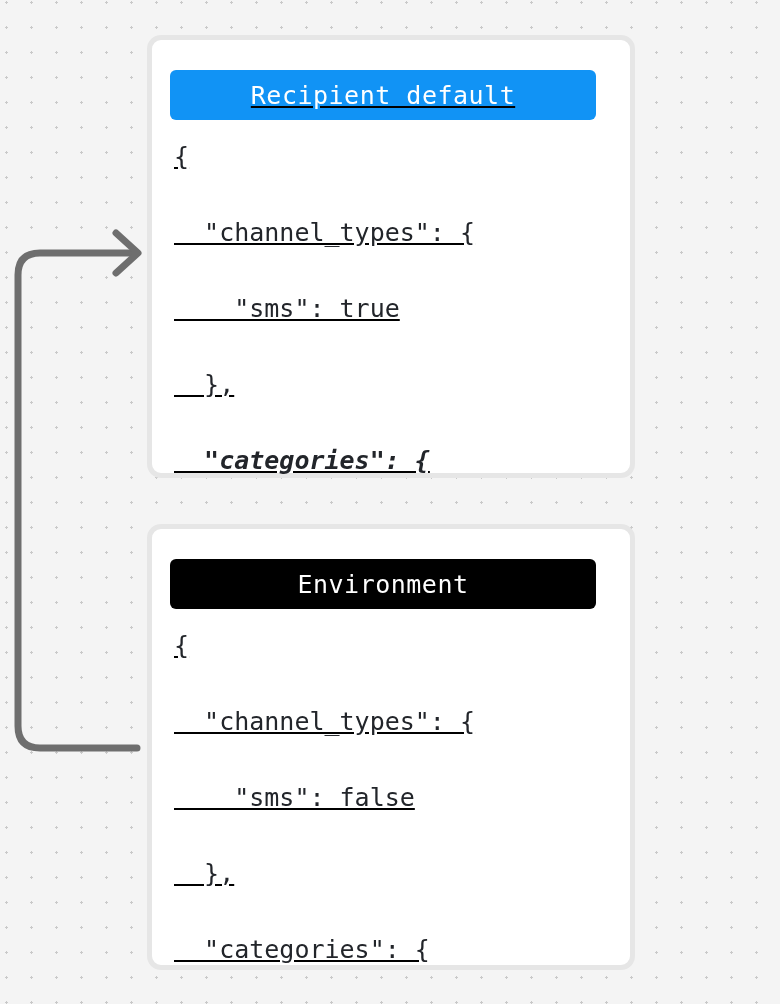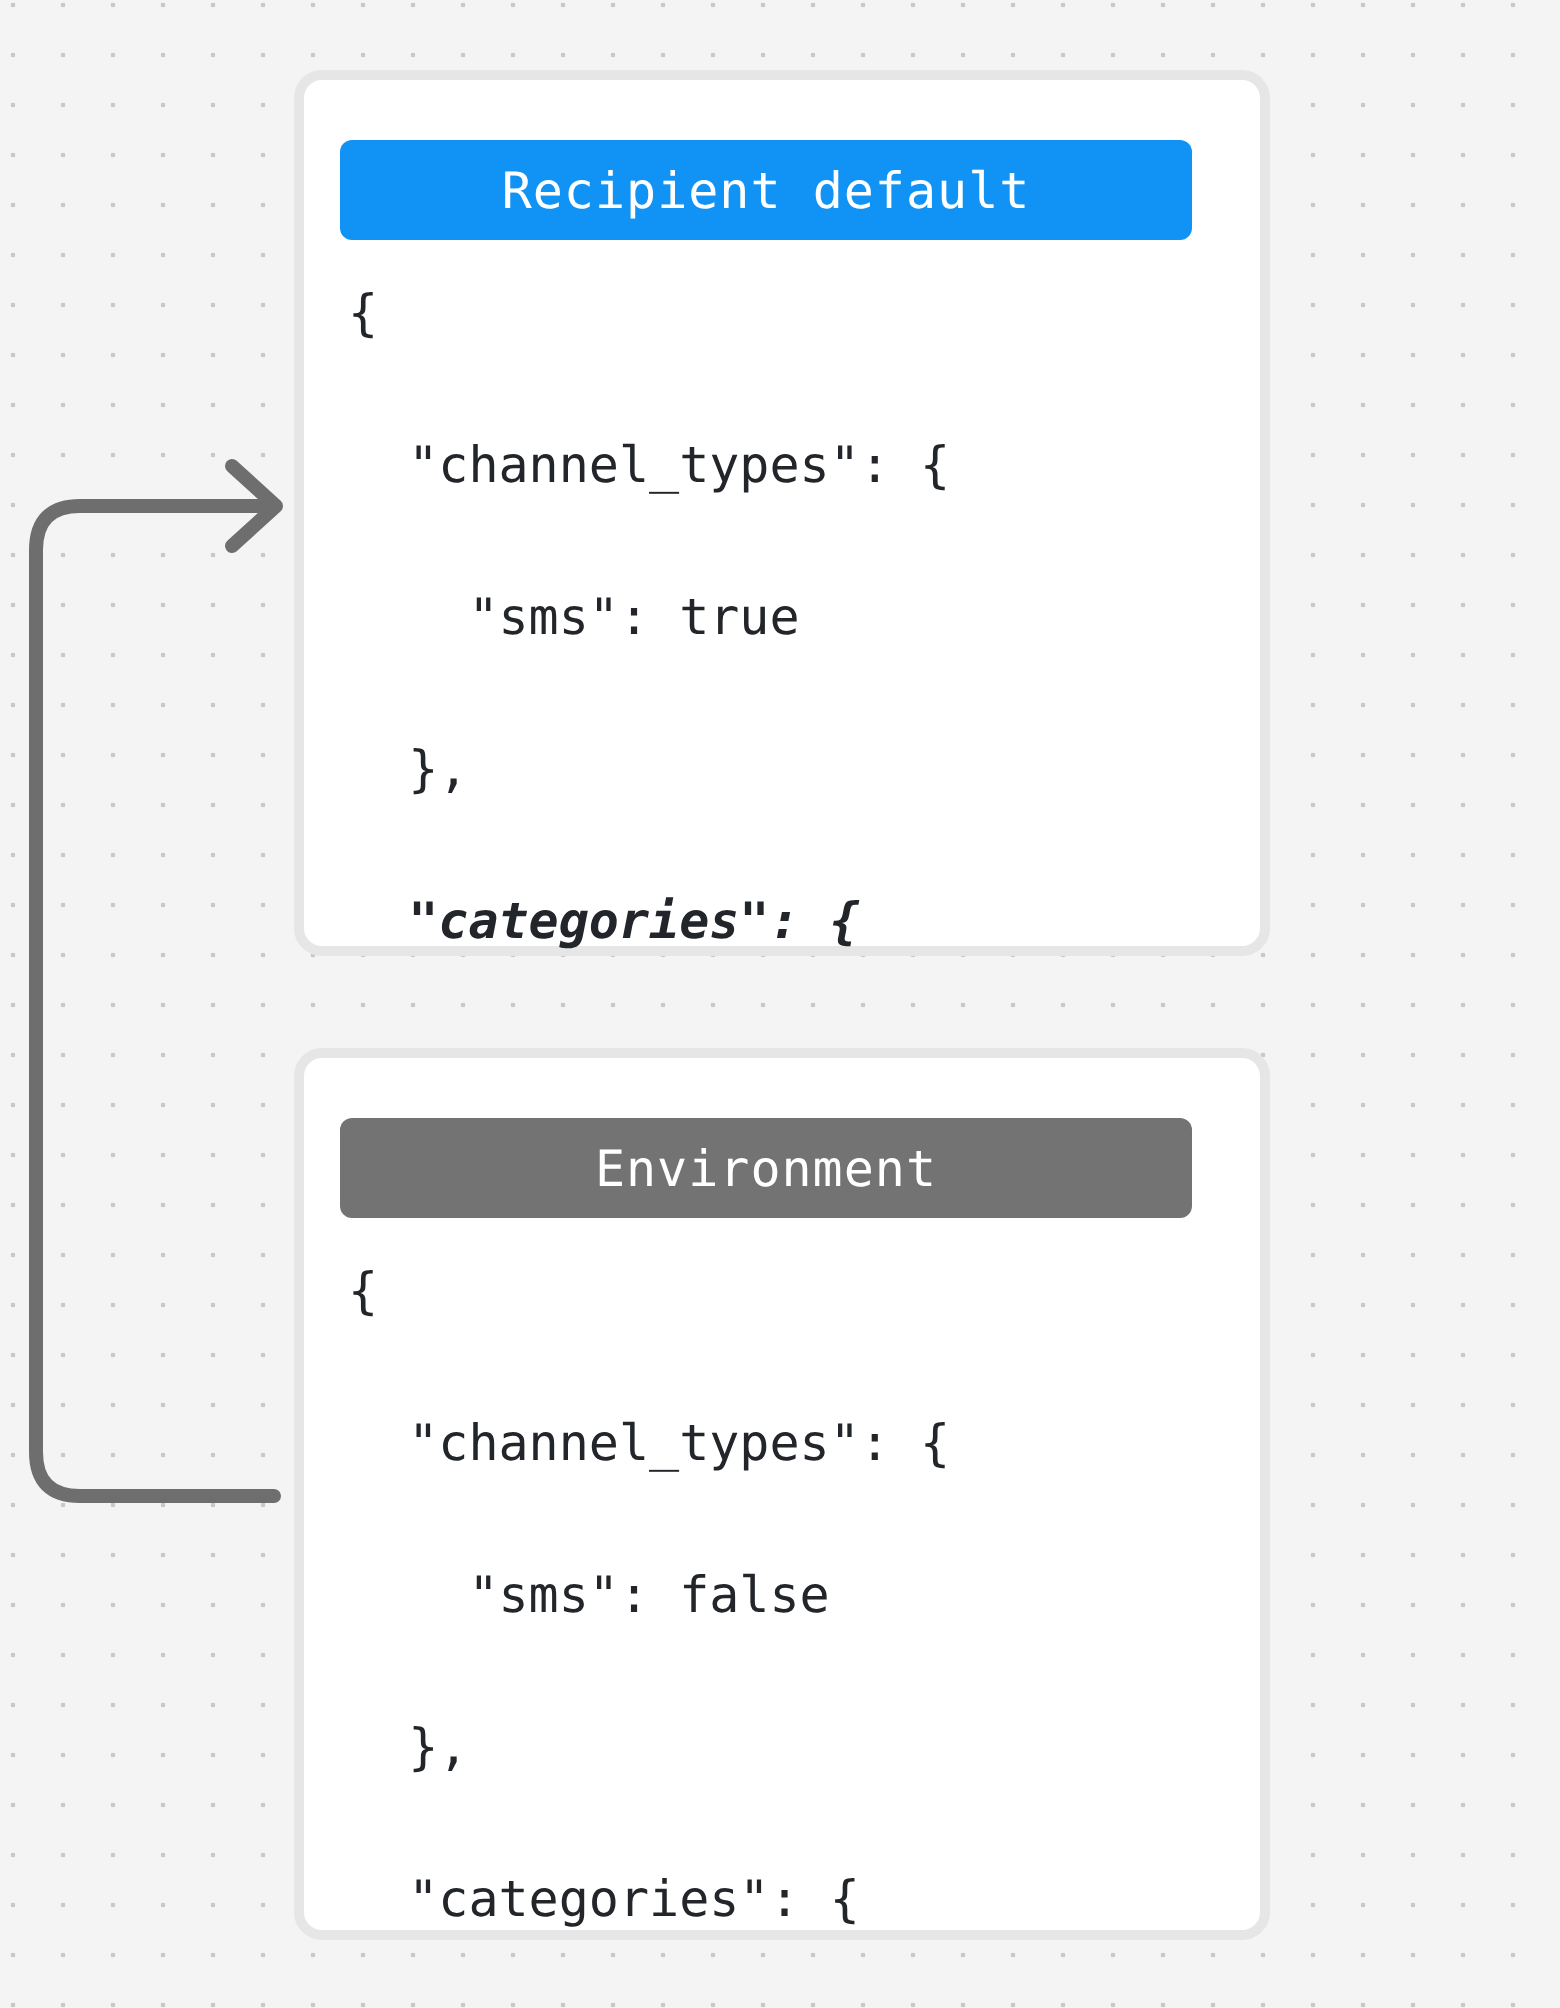--- a/index.html
+++ b/index.html
@@ -36,36 +36,37 @@
     box-sizing: border-box;
     background: #ffffff;
     border: 5px solid #e6e6e6;
     border-radius: 14px;
   }
   #card-recipient-default { top: 35px;  height: 443px; }
   #card-environment      { top: 524px; height: 446px; }
 
   .card-inner {
     padding: 30px 34px 0 18px;
+    text-decoration: underline;
   }
 
   .card-header {
     height: 50px;
     border-radius: 6px;
     display: flex;
     align-items: center;
     justify-content: center;
     color: #ffffff;
     font-family: "DejaVu Sans Mono", "Liberation Mono", monospace;
     font-size: 25px;
     letter-spacing: 0.5px;
     white-space: pre;
   }
   #header-recipient-default { background-color: #1193f5; }
-  #header-environment       { background-color: #737373; }
+  #header-environment       { background-color: #000000; }
 
   .card-body {
     margin: 0;
     padding: 18px 0 0 4px;
     font-family: "DejaVu Sans Mono", "Liberation Mono", monospace;
     font-size: 25px;
     line-height: 38px;
     color: #22252a;
     white-space: pre;
     letter-spacing: 0px;

